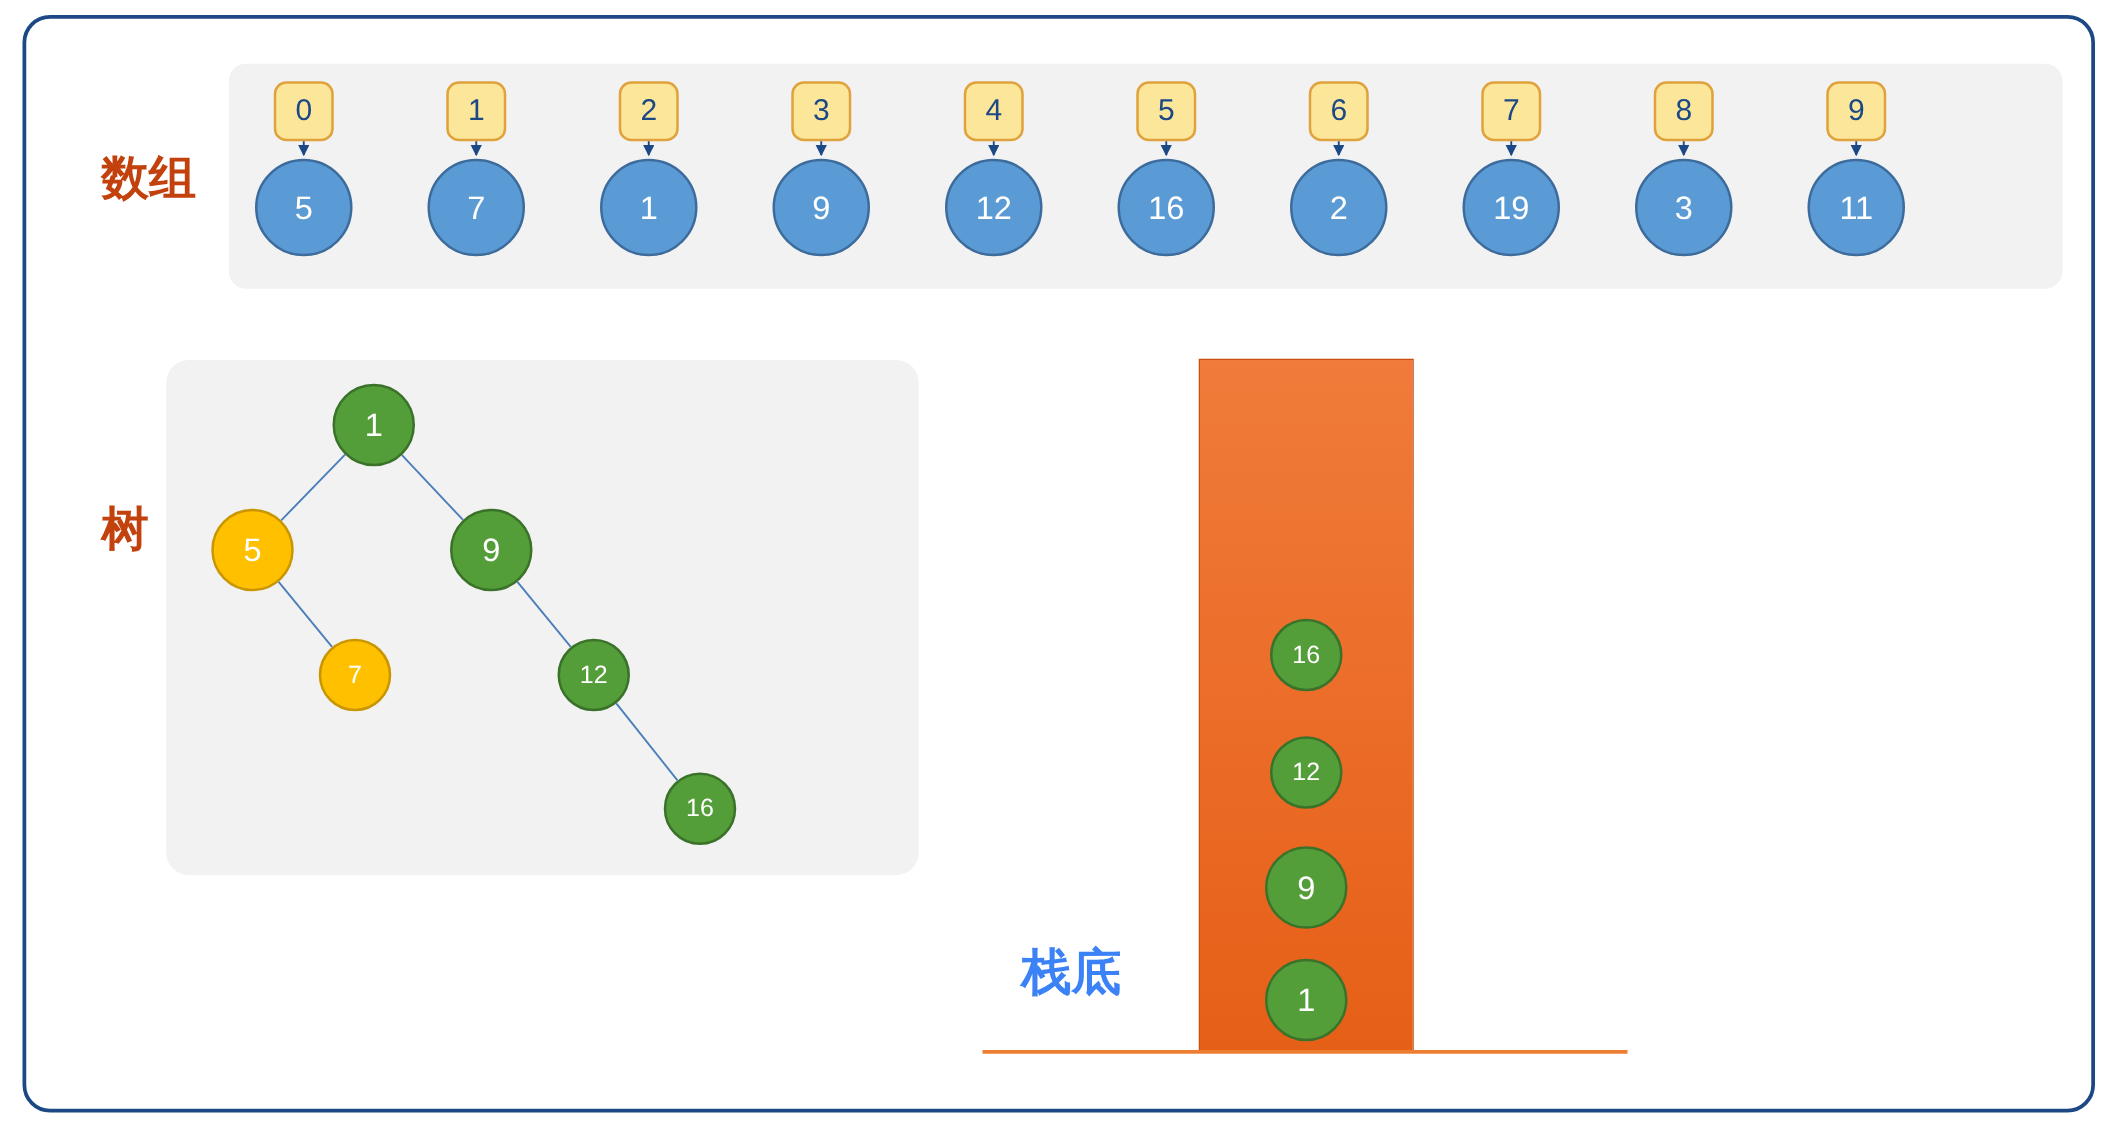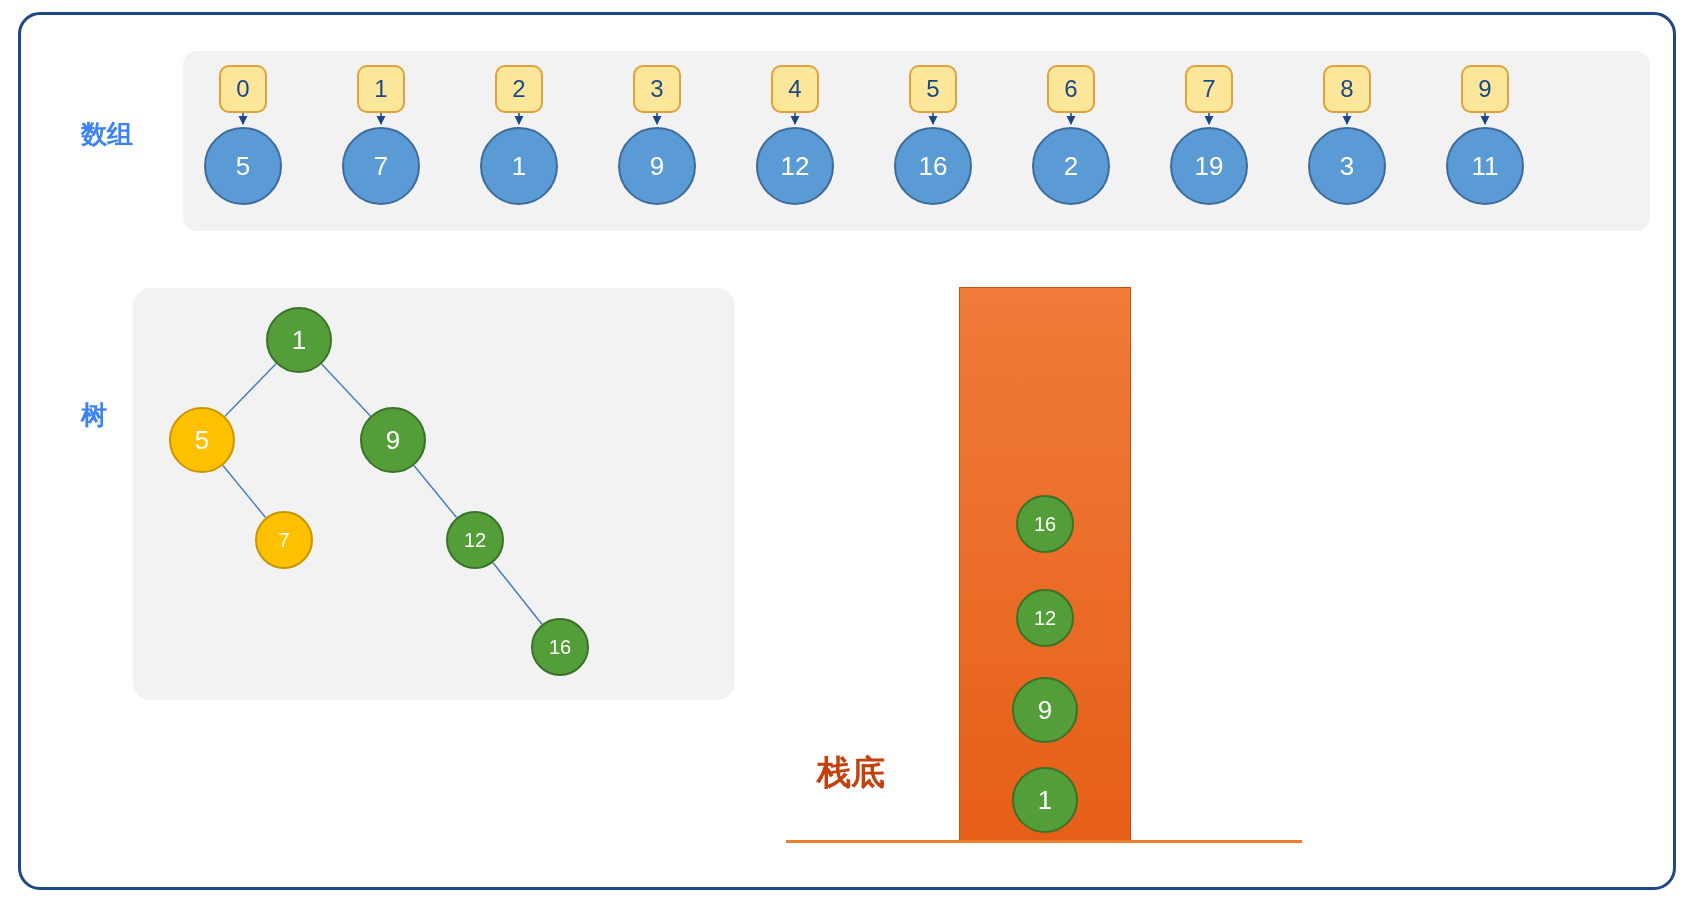--- a/index.html
+++ b/index.html
@@ -19,23 +19,23 @@
   }
   .array-panel {
     position: absolute;
     left: 162px; top: 36px;
     width: 1467px; height: 180px;
     background: #f2f2f2;
     border-radius: 14px;
   }
   .array-label, .tree-label {
     position: absolute;
-    color: #3b82f6;
+    color: #c2410c;
     font-weight: 700;
-    font-size: 26px;
+    font-size: 38px;
   }
   .array-label { left: 60px; top: 102px; }
   .tree-label { left: 60px; top: 383px; }
   .idx-box {
     position: absolute;
     width: 48px; height: 48px;
     background: #fbe69a;
     border: 2px solid #e0a23d;
     border-radius: 10px;
     color: #1c4886;
@@ -77,21 +77,21 @@
   }
   .stack-base {
     position: absolute;
     left: 765px; top: 825px;
     width: 516px; height: 3px;
     background: #ed7d31;
   }
   .stack-label {
     position: absolute;
     left: 796px; top: 735px;
-    font-size: 34px; font-weight: 700; color: #c2410c;
+    font-size: 40px; font-weight: 700; color: #3b82f6;
   }
   .stk-node {
     position: absolute;
     background: #549e39;
     border: 2px solid #3b722a;
     border-radius: 50%;
     color: #fff;
     display: flex; align-items: center; justify-content: center;
   }
   svg.edges { position: absolute; pointer-events: none; }

